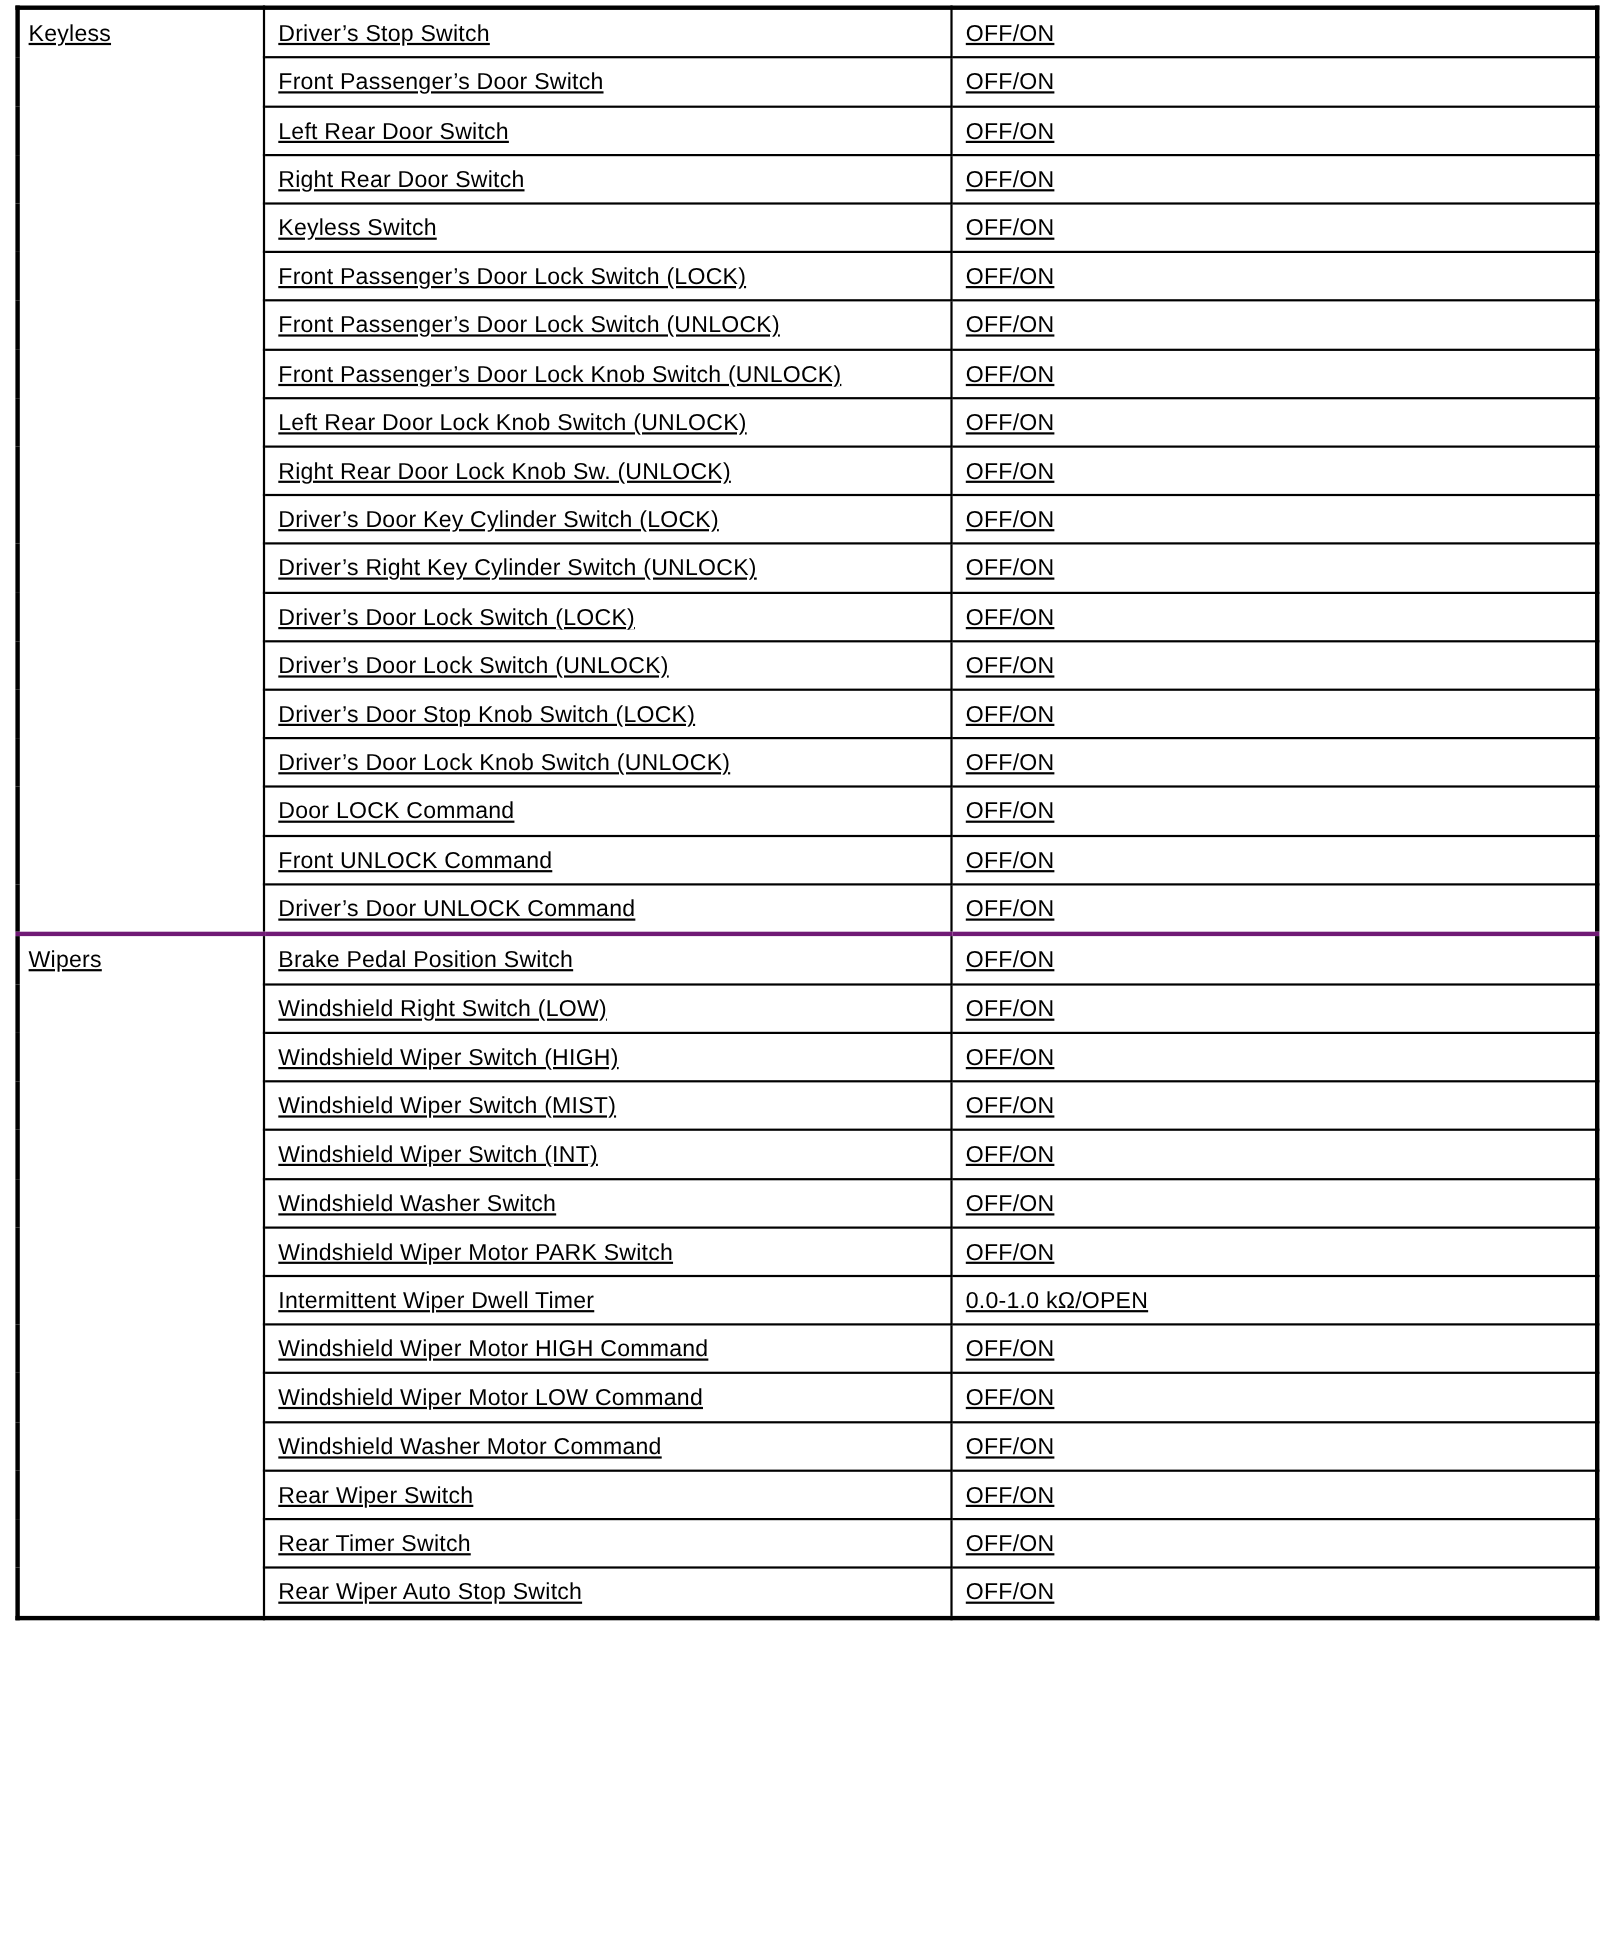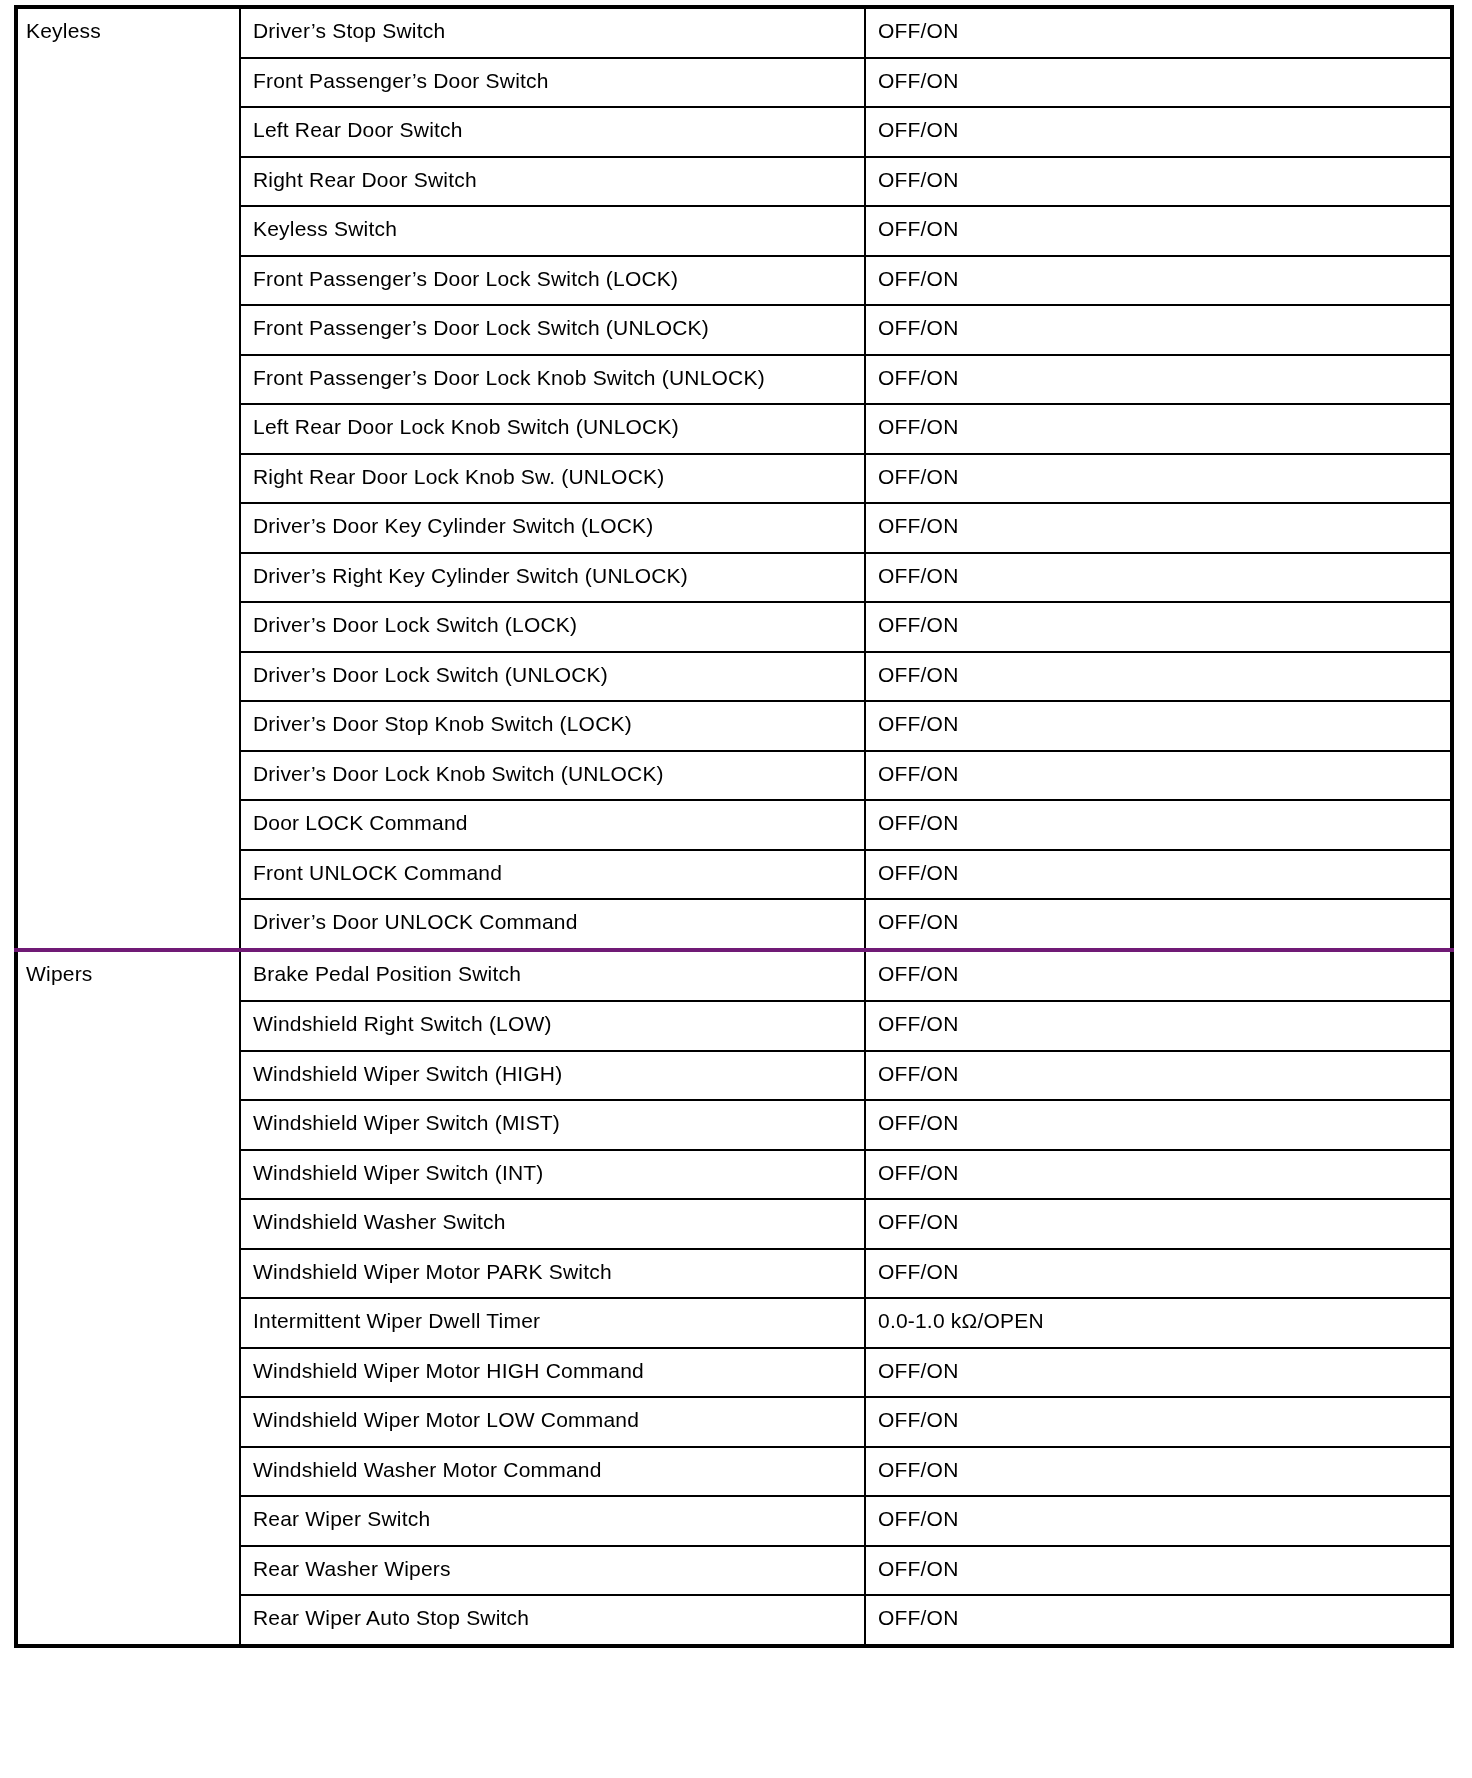--- a/index.html
+++ b/index.html
@@ -13,24 +13,25 @@
     height: 1778px;
     background: #ffffff;
     font-family: "Liberation Sans", sans-serif;
     color: #000000;
   }
   table.signal-table {
     position: absolute;
     left: 14px;
     top: 5px;
     width: 1436px;
-    height: 1643px;
+    height: 1468px;
     border-collapse: collapse;
     table-layout: fixed;
     border: 4px solid #000000;
+    text-decoration: underline;
   }
   table.signal-table td {
     border: 2px solid #000000;
     vertical-align: top;
     padding: 9px 8px 0 12px;
     font-size: 21px;
     line-height: 1.2;
     letter-spacing: 0.2px;
     overflow: hidden;
     white-space: nowrap;
@@ -173,21 +174,21 @@
         </tr>
         <tr>
           <td>Windshield Washer Motor Command</td>
           <td>OFF/ON</td>
         </tr>
         <tr>
           <td>Rear Wiper Switch</td>
           <td>OFF/ON</td>
         </tr>
         <tr>
-          <td>Rear Washer Wipers</td>
+          <td>Rear Timer Switch</td>
           <td>OFF/ON</td>
         </tr>
         <tr>
           <td>Rear Wiper Auto Stop Switch</td>
           <td>OFF/ON</td>
         </tr>
       </tbody>
   </table>
 </div>
 

